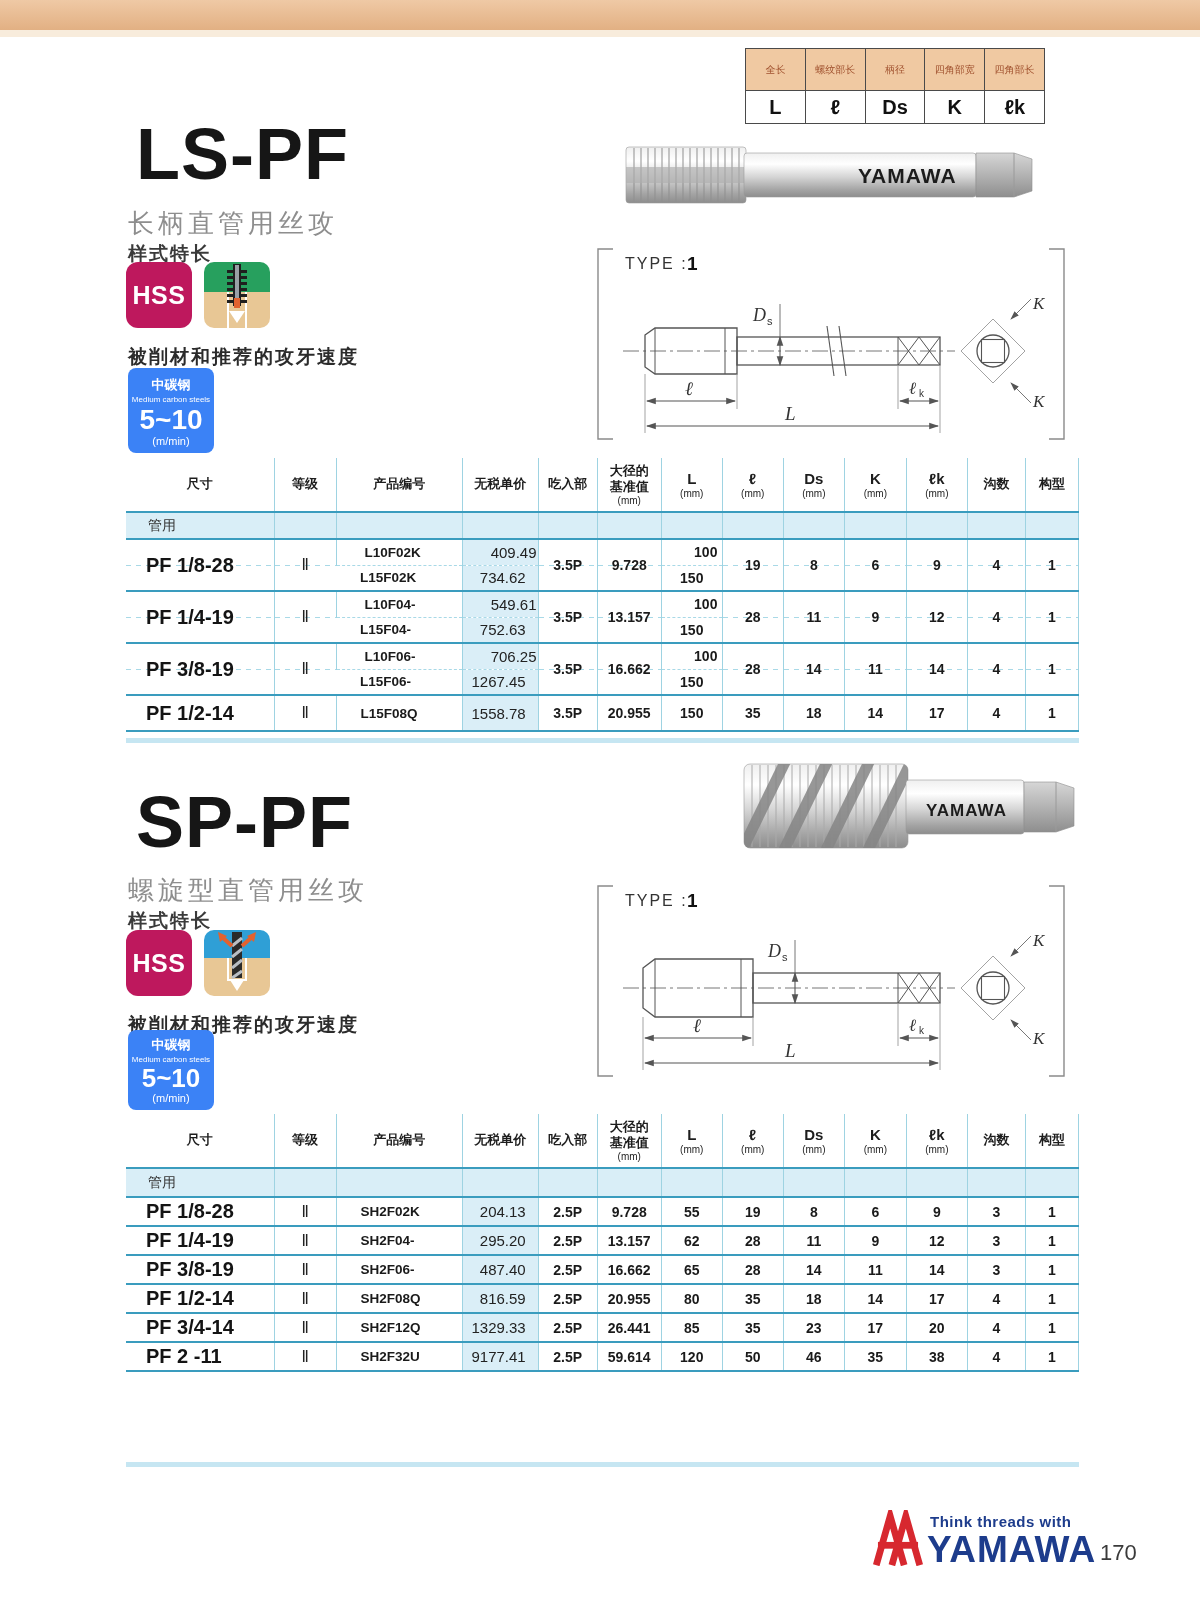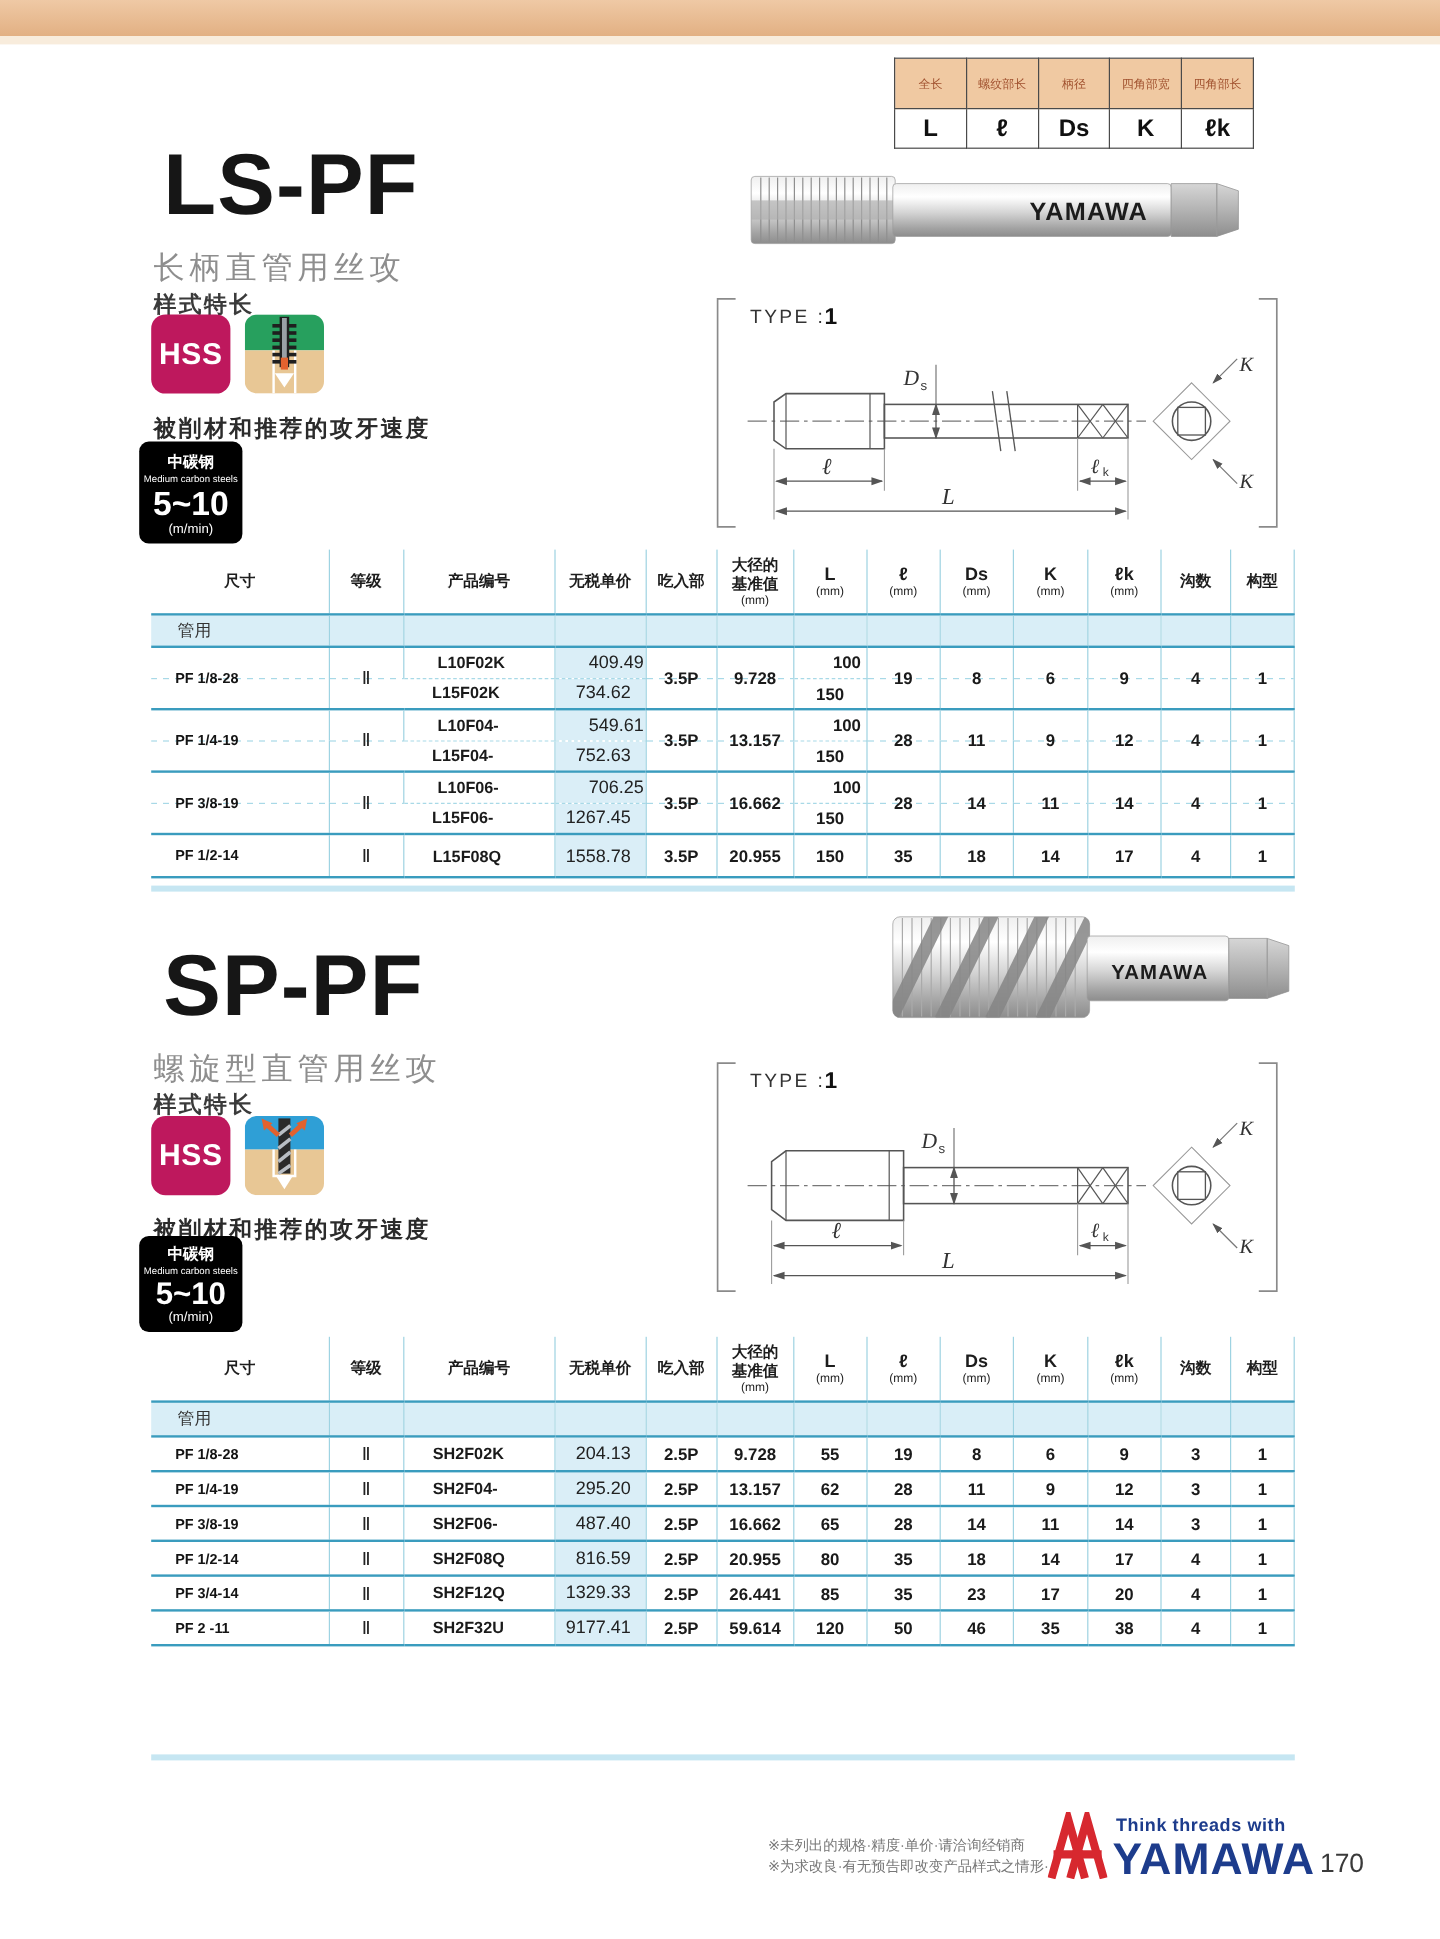--- a/index.html
+++ b/index.html
@@ -19,41 +19,41 @@
   .legend th{background:var(--legend-head);color:#a0512e;font-size:10px;font-weight:normal;height:42px;}
   .legend td{height:33px;font-size:20px;font-weight:bold;color:#111;}
 
   .sec-title{position:absolute;left:136px;font-size:72px;font-weight:bold;letter-spacing:1px;color:#161616;line-height:1;}
   .sec-sub{position:absolute;left:128px;font-size:26px;color:#8e8e8e;letter-spacing:4px;}
   .sec-feature{position:absolute;left:128px;font-size:19px;font-weight:bold;color:#3a3a3a;letter-spacing:2px;}
   .hss{position:absolute;left:126px;width:66px;height:66px;background:#be185d;border-radius:12px;
        color:#fff;font-size:25px;font-weight:bold;display:flex;align-items:center;justify-content:center;letter-spacing:.5px;}
   .hole-icon{position:absolute;left:204px;width:66px;height:66px;}
   .speed-label{position:absolute;left:128px;font-size:19px;font-weight:bold;color:#2b2b2b;letter-spacing:2px;}
-  .speed-badge{position:absolute;left:116px;width:86px;background:#000000;border-radius:8px;color:#fff;text-align:center;padding-top:8px;}
+  .speed-badge{position:absolute;left:128px;width:86px;background:#3b82f6;border-radius:8px;color:#fff;text-align:center;padding-top:8px;}
   .speed-badge .zh{font-size:13px;font-weight:bold;}
   .speed-badge .en{font-size:8px;line-height:1.4;}
   .speed-badge .rng{font-size:28px;font-weight:bold;line-height:1.05;}
   .speed-badge .unit{font-size:11px;padding-bottom:6px;}
 
   .photo,.diagram{position:absolute;}
 
   
   .spec{position:absolute;left:126px;width:953px;border-collapse:collapse;table-layout:fixed;}
   .spec th,.spec td{border-left:1px solid var(--line);overflow:hidden;}
   .spec th:first-child,.spec td:first-child{border-left:none;}
   .spec th:last-child,.spec td:last-child{border-right:1px solid var(--line);}
   .spec thead tr{height:54px;}
   .spec thead th{border-bottom:2px solid var(--dark);vertical-align:middle;text-align:center;background:#fff;}
   .ht{font-size:13px;font-weight:bold;color:#1d1d1d;white-space:pre-line;line-height:1.25;}
   .hu{font-size:10px;font-weight:normal;color:#1d1d1d;}
   .spec thead th:nth-child(n+7):nth-child(-n+11) .ht{font-size:15px;}
   .cat td{background:var(--band);border-bottom:2px solid var(--dark);height:27px;font-size:14px;color:#333;}
   .cat td:first-child{padding-left:22px;}
-  .c0{padding-left:20px;text-align:left;font-size:12px;font-weight:bold;color:#141414;}
+  .c0{padding-left:20px;text-align:left;font-size:20px;font-weight:bold;color:#141414;}
   .c1{text-align:center;font-size:15px;color:#222;}
   .c2{padding-left:24px;text-align:left;font-size:13.5px;font-weight:bold;color:#1a1a1a;}
   .c3{padding-right:12px;text-align:right;font-size:15px;color:#222;background:var(--pricebg);}
   .c4{text-align:center;font-size:14px;font-weight:600;color:#1a1a1a;}
   .t1 .gr1{height:26px;} .t1 .gr2{height:26px;} .t1 .single{height:36px;}
   .t2 tbody tr{height:29px;}
   .rowend td{border-bottom:2px solid var(--dark);}
   .t1 td.dash{border-bottom:1px dashed var(--dashc);padding-left:28px;}
   .t1 td.gdash{border-bottom:2px solid var(--dark);
       background-image:repeating-linear-gradient(90deg,var(--dashc) 0 5px,transparent 5px 10px);
@@ -713,24 +713,20 @@
           <td class="c4">46</td>
           <td class="c4">35</td>
           <td class="c4">38</td>
           <td class="c4">4</td>
           <td class="c4">1</td>
         </tr>
       </tbody>
   </table>
   <div class="strip" style="top:1462px"></div>
 
-  <div class="notes">
-    <div>※未列出的规格·精度·单价·请洽询经销商</div>
-    <div>※为求改良·有无预告即改变产品样式之情形·</div>
-  </div>
   <svg class="logo-mono" width="50" height="56" viewBox="0 0 48 52">
     <g stroke="#d7282f" stroke-width="6.5" fill="none" stroke-linecap="square">
       <path d="M4,49 L16.5,5 L29,49"></path>
       <path d="M19,49 L31.5,5 L44,49"></path>
       <line x1="8" y1="33" x2="25" y2="33"></line>
       <line x1="23" y1="33" x2="40" y2="33"></line>
     </g>
   </svg>
   <div class="tagline">Think threads with</div>
   <div class="brand">YAMAWA</div>

